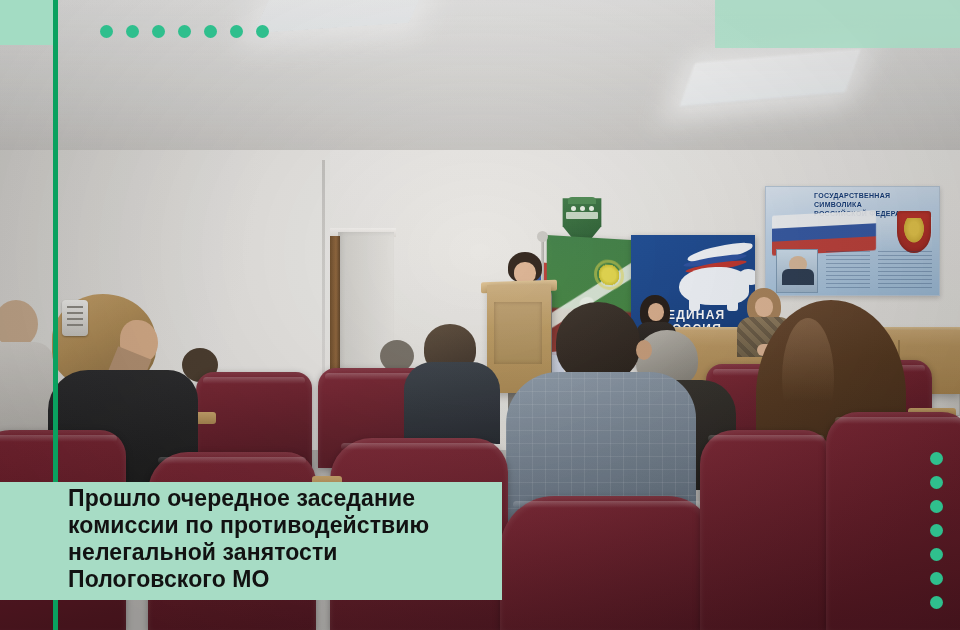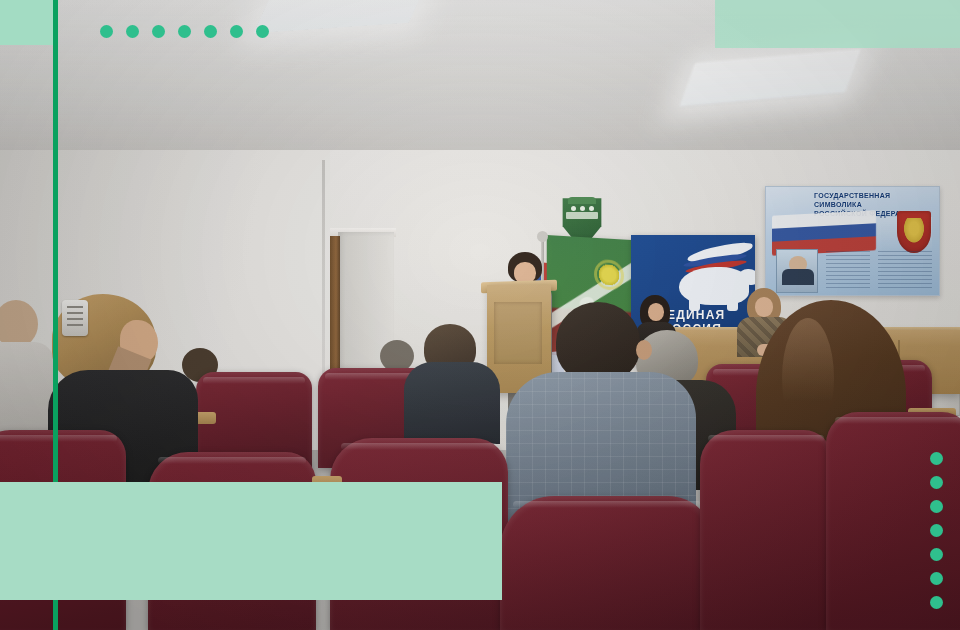--- a/index.html
+++ b/index.html
@@ -593,20 +593,24 @@
   </div>
 
   <div class="mint-block" id="mint-tl"></div>
   <div class="mint-block" id="mint-tr"></div>
   <div id="green-line"></div>
 
   <div id="top-dots"></div>
   <div id="right-dots"></div>
 
   <div id="caption-panel"></div>
+  <div id="caption-text">Прошло очередное заседание
+комиссии по противодействию
+нелегальной занятости
+Пологовского МО</div>
 
 <div class="dot" style="left: 100px; top: 25px;"></div>
     <div class="dot" style="left: 126px; top: 25px;"></div>
     <div class="dot" style="left: 152px; top: 25px;"></div>
     <div class="dot" style="left: 178px; top: 25px;"></div>
     <div class="dot" style="left: 204px; top: 25px;"></div>
     <div class="dot" style="left: 230px; top: 25px;"></div>
     <div class="dot" style="left: 256px; top: 25px;"></div>
     <div class="dot" style="left: 930px; top: 452px;"></div>
     <div class="dot" style="left: 930px; top: 476px;"></div>

